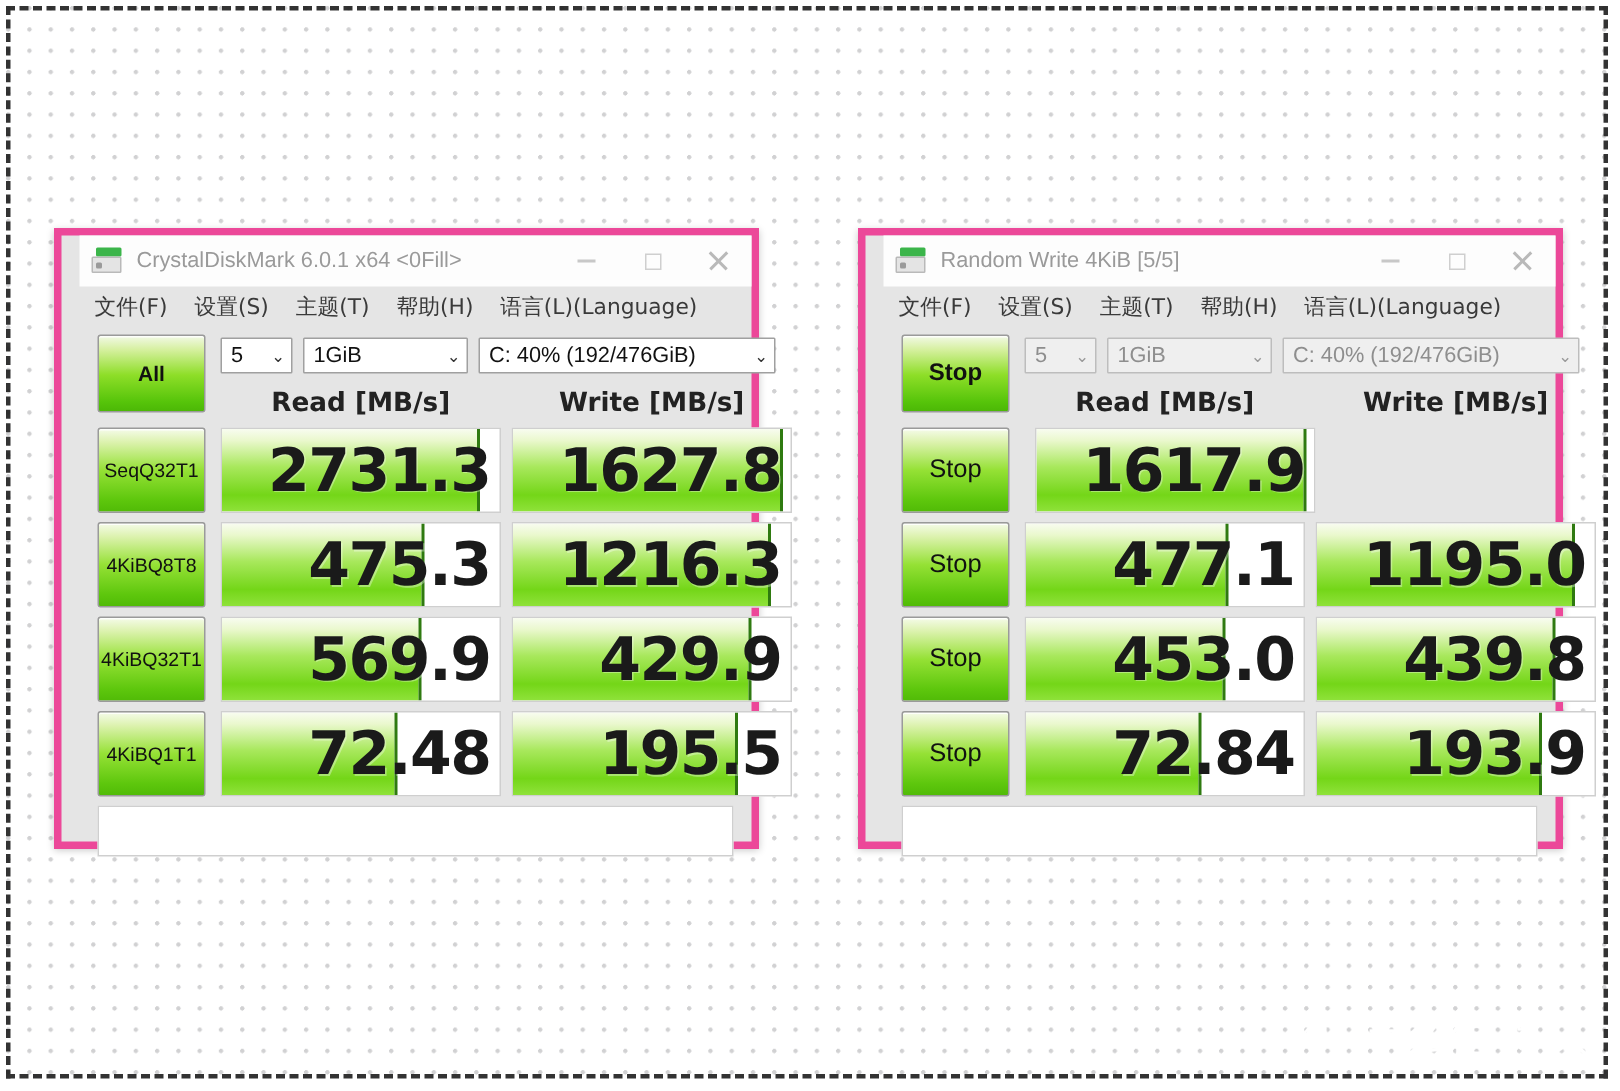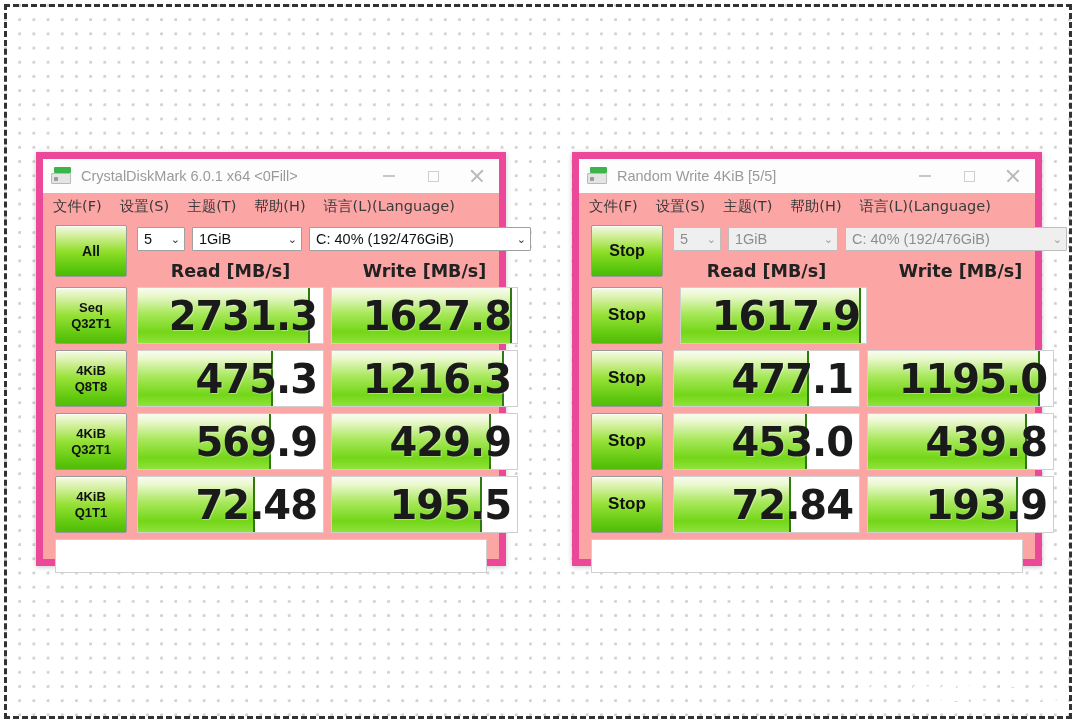--- a/index.html
+++ b/index.html
@@ -36,24 +36,25 @@
   }
   #watermark .wm-circle{
     display:inline-block;width:30px;height:30px;border-radius:50%;
     border:2px solid rgba(255,255,255,0.96);
     text-align:center;line-height:27px;font-size:19px;
   }
 
   
   .window{
     position:absolute;
-    background:#fca5a5;
+    background:#e5e5e5;
     box-shadow:0 1px 5px rgba(0,0,0,0.22);
-    border:7px solid #ec4899;
+    border:5px solid #ec4899;
     box-sizing:border-box;
+    padding-left:12px;
   }
   #win-left{left:36px;top:152px;width:470px;height:414px;}
   #win-right{left:572px;top:152px;width:470px;height:414px;}
 
   .titlebar{
     height:34px;display:flex;align-items:center;
     background:#fdfdfd;
     padding-left:8px;
   }
   .app-icon{
@@ -129,43 +130,43 @@
   }
   .sel.disabled{background:#efefef;border-color:#bdbdbd;color:#8e8e8e;}
   .sel .lbl{white-space:nowrap;}
   .sel .chev{
     margin-left:auto;padding-left:8px;font-size:11px;color:#333;
     font-family:"DejaVu Sans",sans-serif;
   }
   .sel.disabled .chev{color:#9a9a9a;}
   .sel-count{width:48px;}
   .sel-size{width:110px;}
-  .sel-drive{width:222px;text-align:center;}
+  .sel-drive{width:198px;text-align:center;}
 
   
   .hdrrow{
     display:flex;margin-top:-22px;padding-left:82px;
   }
   .hdrcell{
     flex:none;text-align:center;font-weight:bold;font-size:17.5px;color:#222;
     font-family:"DejaVu Sans","Liberation Sans",sans-serif;
   }
   .col-w{width:187px;}
   .gap-w{width:7px;flex:none;}
 
   
   .rows{margin-top:6px;}
   .row{display:flex;align-items:stretch;height:57px;margin-bottom:6px;}
   .rowbtn{
     width:72px;flex:none;
     border:1px solid #9a9a9a;border-radius:2px;box-sizing:border-box;
     background:linear-gradient(to bottom,#f5fbe9 0%,#dcf2ae 16%,#95e135 50%,#5ec70d 86%,#51bb07 100%);
     box-shadow:inset 0 1px 0 rgba(255,255,255,0.85);
-    display:flex;flex-direction:column;align-items:center;justify-content:center;
-    font-weight:bold;color:#111;line-height:1.2;
+    display:flex;flex-direction:row;align-items:center;justify-content:center;
+    font-weight:normal;color:#111;line-height:1.2;
   }
   .rowbtn .l1{font-size:13px;}
   .rowbtn .l2{font-size:13px;}
   .rowbtn.stop{justify-content:center;}
   .rowbtn.stop .l1{font-size:17px;}
   .spacer{width:10px;flex:none;}
   .valcell{
     width:187px;flex:none;position:relative;
     border:1px solid #cfcfcf;background:#ffffff;box-sizing:border-box;
     overflow:hidden;

